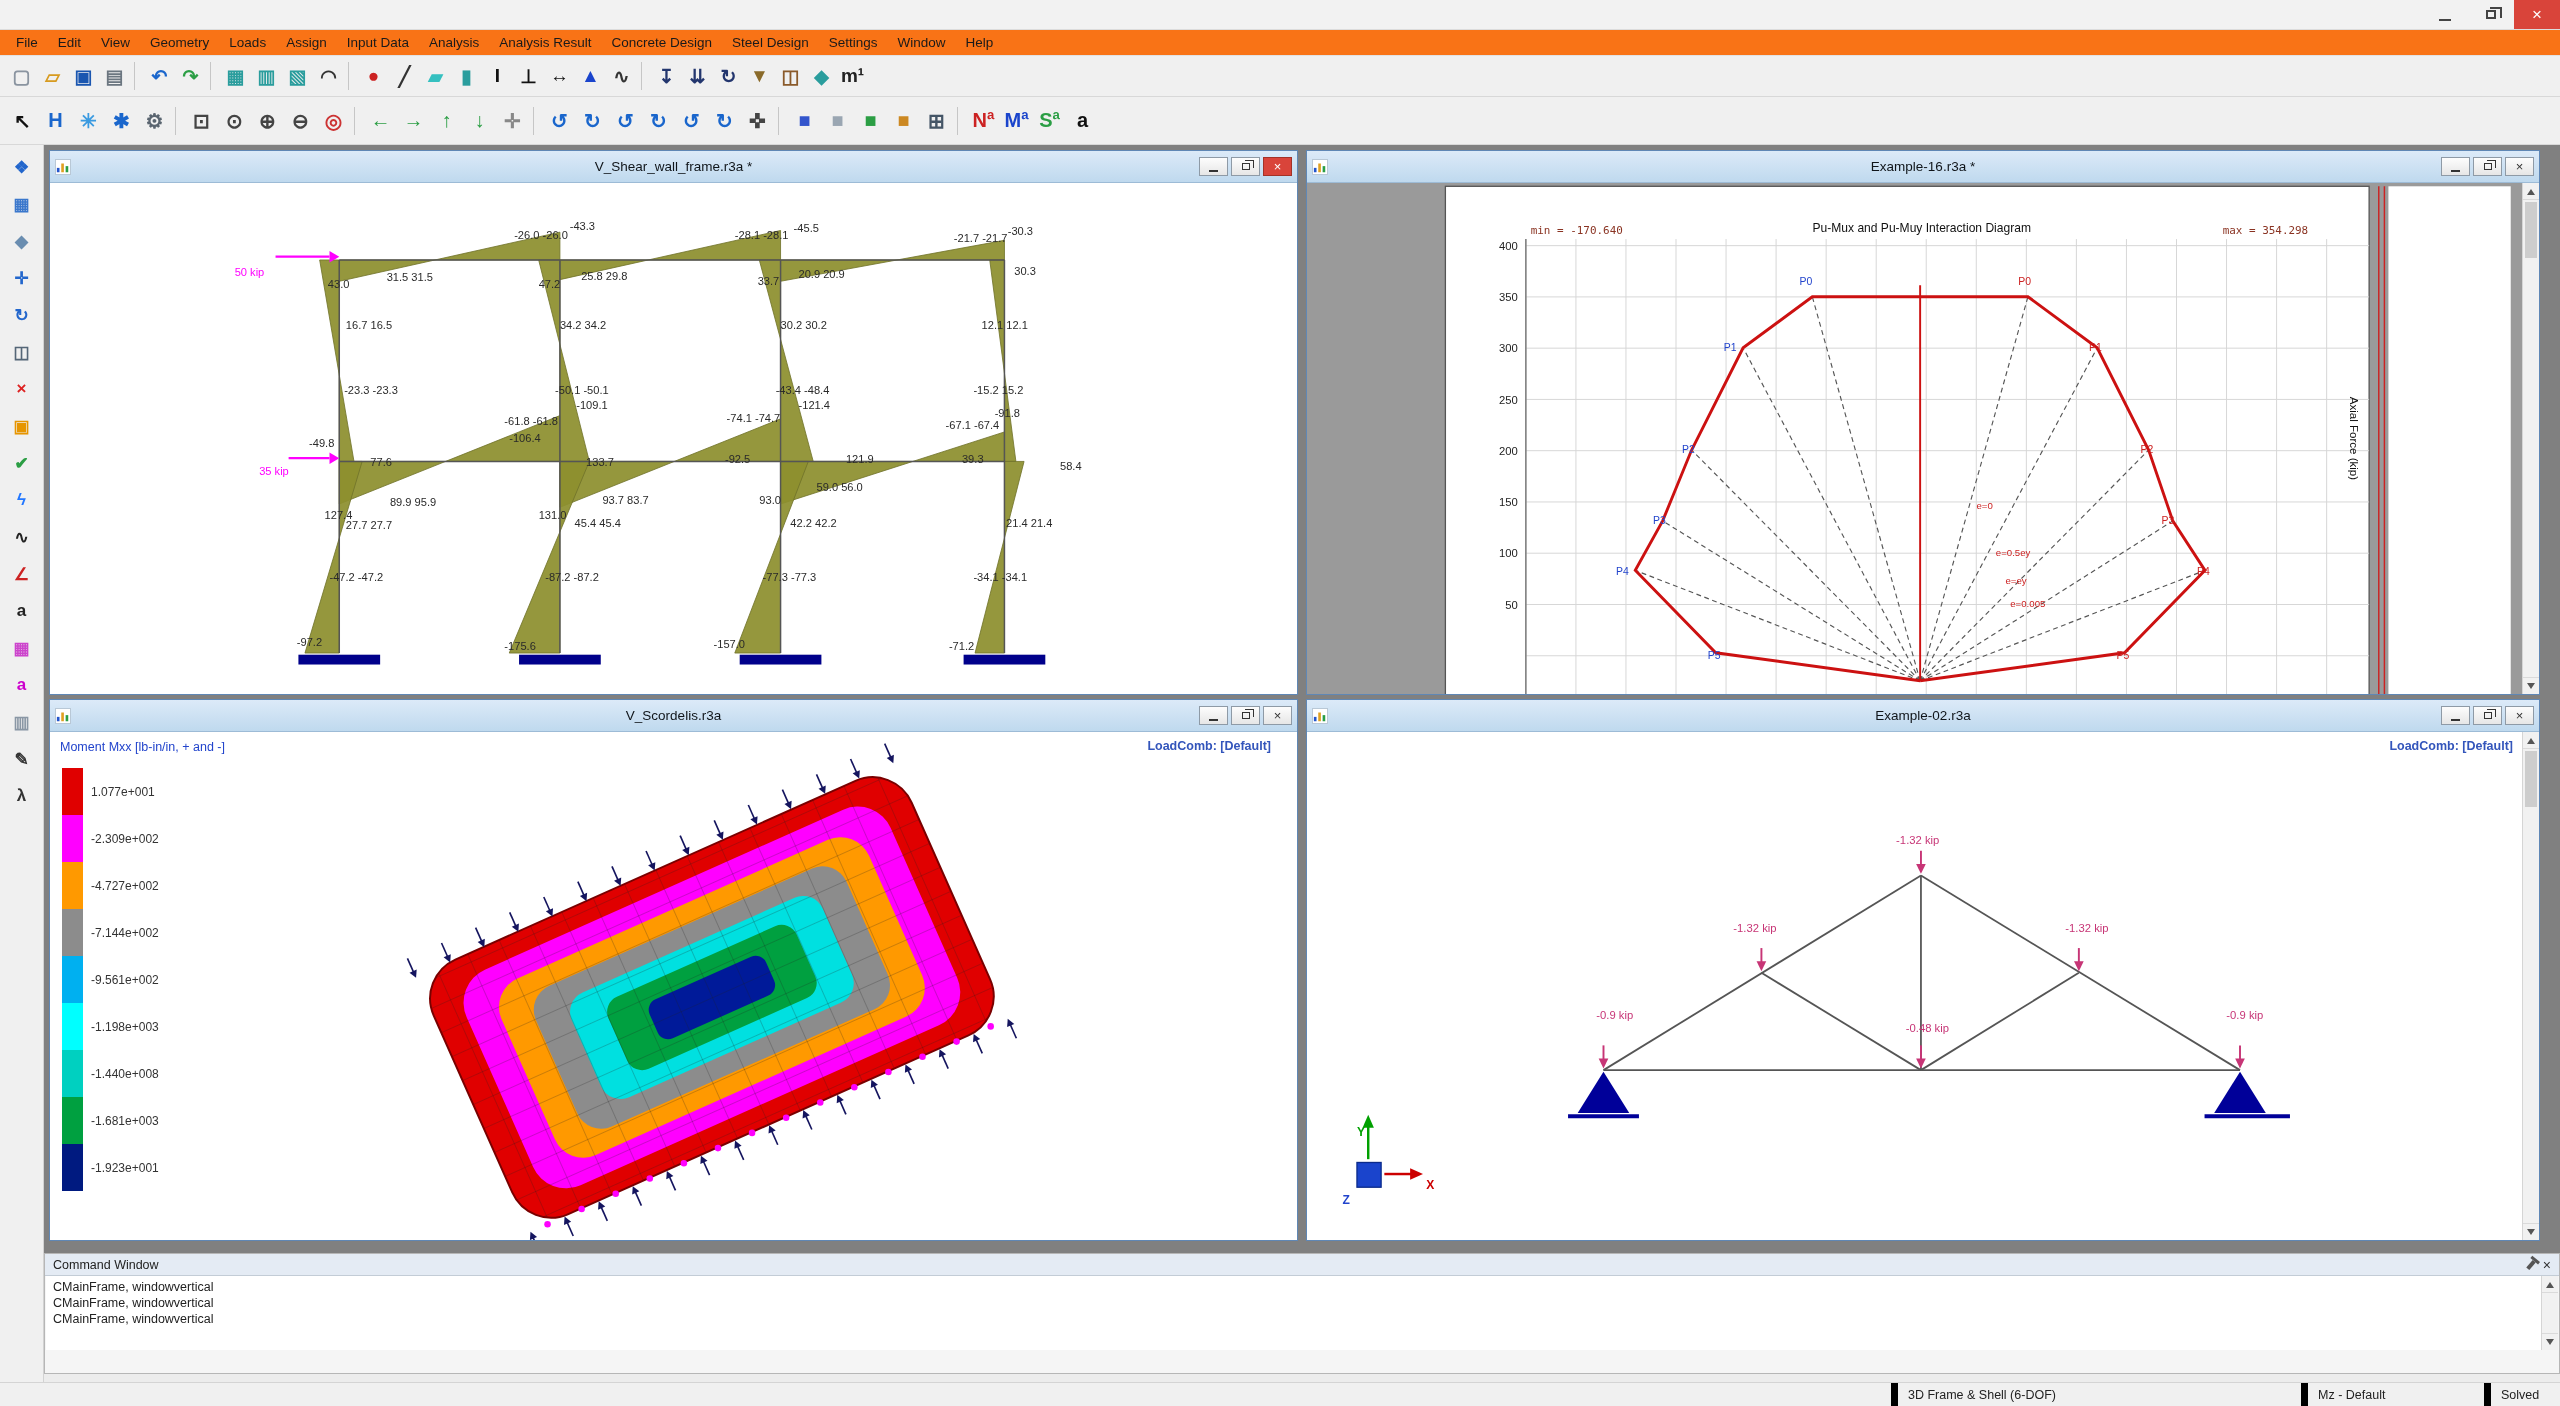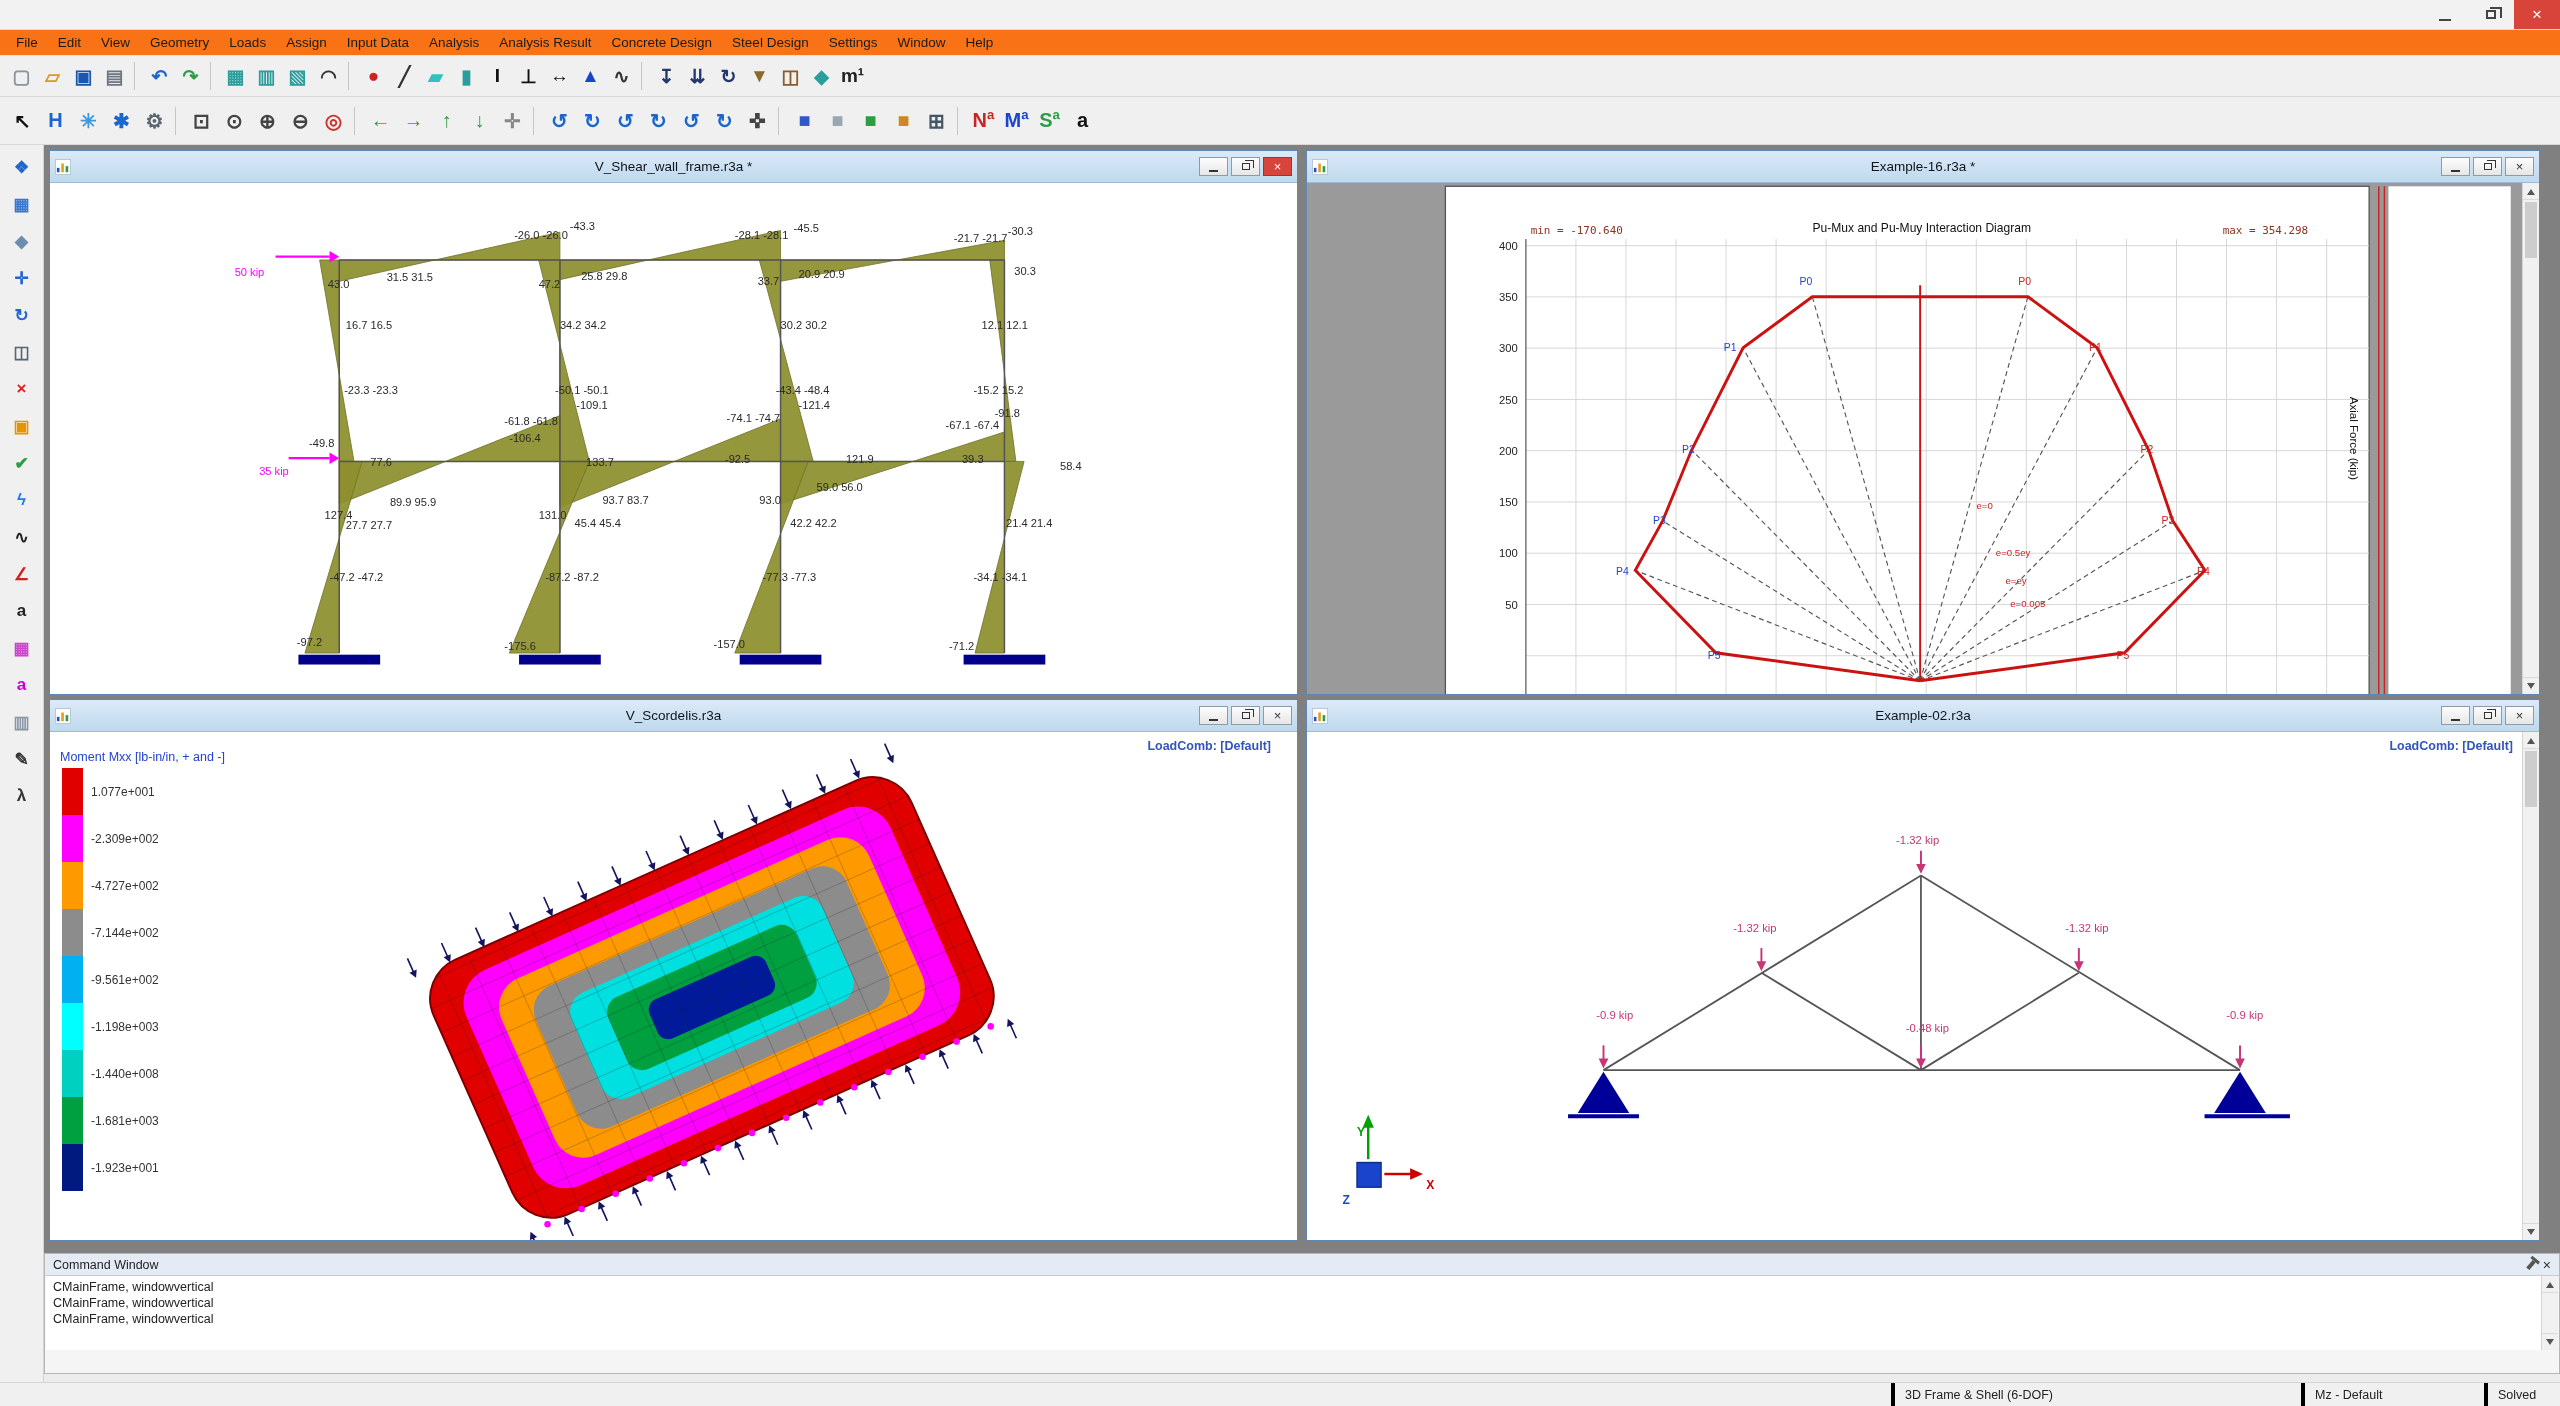--- a/index.html
+++ b/index.html
@@ -61,21 +61,21 @@
   .cw-content svg.with-sb { width:calc(100% - 17px); }
   .loadcomb { position:absolute; right:26px; top:7px; font-size:12.5px; color:#3355bb; z-index:3;font-weight:bold; }
   
   .vsb { position:absolute; right:0; top:0; bottom:0; width:17px; background:#f1f1f1; border-left:1px solid #d5d5d5; z-index:4; }
   .vsb-box { height:17px; border-bottom:1px solid #dadada; display:flex; align-items:center; justify-content:center; }
   .vsb-box.bottom { position:absolute; bottom:0; left:0; right:0; border-top:1px solid #dadada; border-bottom:none; }
   .tri-up { width:0; height:0; border:4px solid transparent; border-bottom:6px solid #555; margin-bottom:3px; }
   .tri-down { width:0; height:0; border:4px solid transparent; border-top:6px solid #555; margin-top:3px; }
   .vsb-thumb { position:absolute; left:2px; right:2px; top:19px; height:56px; background:#cdcdcd; }
   
-  .legend-title { position:absolute; left:10px; top:18px; font-size:12.5px; color:#2244cc; z-index:3; }
+  .legend-title { position:absolute; left:10px; top:8px; font-size:12.5px; color:#2244cc; z-index:3; }
   .legend-box { position:absolute; left:12px; top:36px; z-index:3; }
   .legend-row { display:flex; align-items:center; height:47px; }
   .legend-swatch { width:21px; height:47px; display:inline-block; }
   .legend-label { font-size:12px; color:#333; padding-left:8px; }
   
   .cmd-window { position:absolute; left:44px; top:1253px; right:0; height:121px; background:#f5f5f5;
     border:1px solid #b6b6b6; }
   .cmd-title { height:22px; background:#e4ebf4; border-bottom:1px solid #c3ccd6; display:flex;
     align-items:center; font-size:12.5px; color:#222; padding:0 8px; }
   .cmd-title-btns { margin-left:auto; display:flex; align-items:center; gap:10px; }
@@ -86,21 +86,21 @@
   .cmd-line { font-size:12.5px; line-height:16px; padding-left:7px; color:#222; }
   .cmd-lines { padding-top:3px; }
   .cmd-prompt { position:absolute; left:1px; right:1px; bottom:1px; height:23px; background:#fff;
     border-top:1px solid #ccc; display:flex; align-items:center; font-size:12.5px; padding-left:8px; }
   .cmd-input { flex:1; border:none; outline:none; font:inherit; margin-left:6px; background:transparent; }
   .dock-strip { position:absolute; left:44px; right:0; top:1374px; height:8px; background:#ececec; }
   
   .statusbar { position:absolute; left:0; right:0; bottom:0; height:24px; background:#f0f0f0;
     border-top:1px solid #d4d4d4; display:flex; align-items:stretch; font-size:12.5px; color:#222; }
   .status-spacer { flex:1; }
-  .status-seg { border-left:4px solid #000000; display:flex; align-items:center; padding:0 10px; }
+  .status-seg { border-left:7px solid #000000; display:flex; align-items:center; padding:0 10px; }
   
   .mem line { stroke:#555; stroke-width:0.9; }
   .mom polygon { fill:#8d8f2e; stroke:#70722a; stroke-width:0.5; fill-opacity:0.93; }
   .supp rect { fill:#00008b; }
   .loadln { stroke:#ff00ff; stroke-width:1.4; }
   .loadar { fill:#ff00ff; }
   .dashln { stroke:#555; stroke-width:0.7; stroke-dasharray:3,2.2; }
   .ixcurve { stroke:#cc1111; stroke-width:1.8; fill:none; }
   .ixcenter { stroke:#cc1111; stroke-width:1.2; }
   .mono { font-family:"DejaVu Sans Mono", monospace; }

